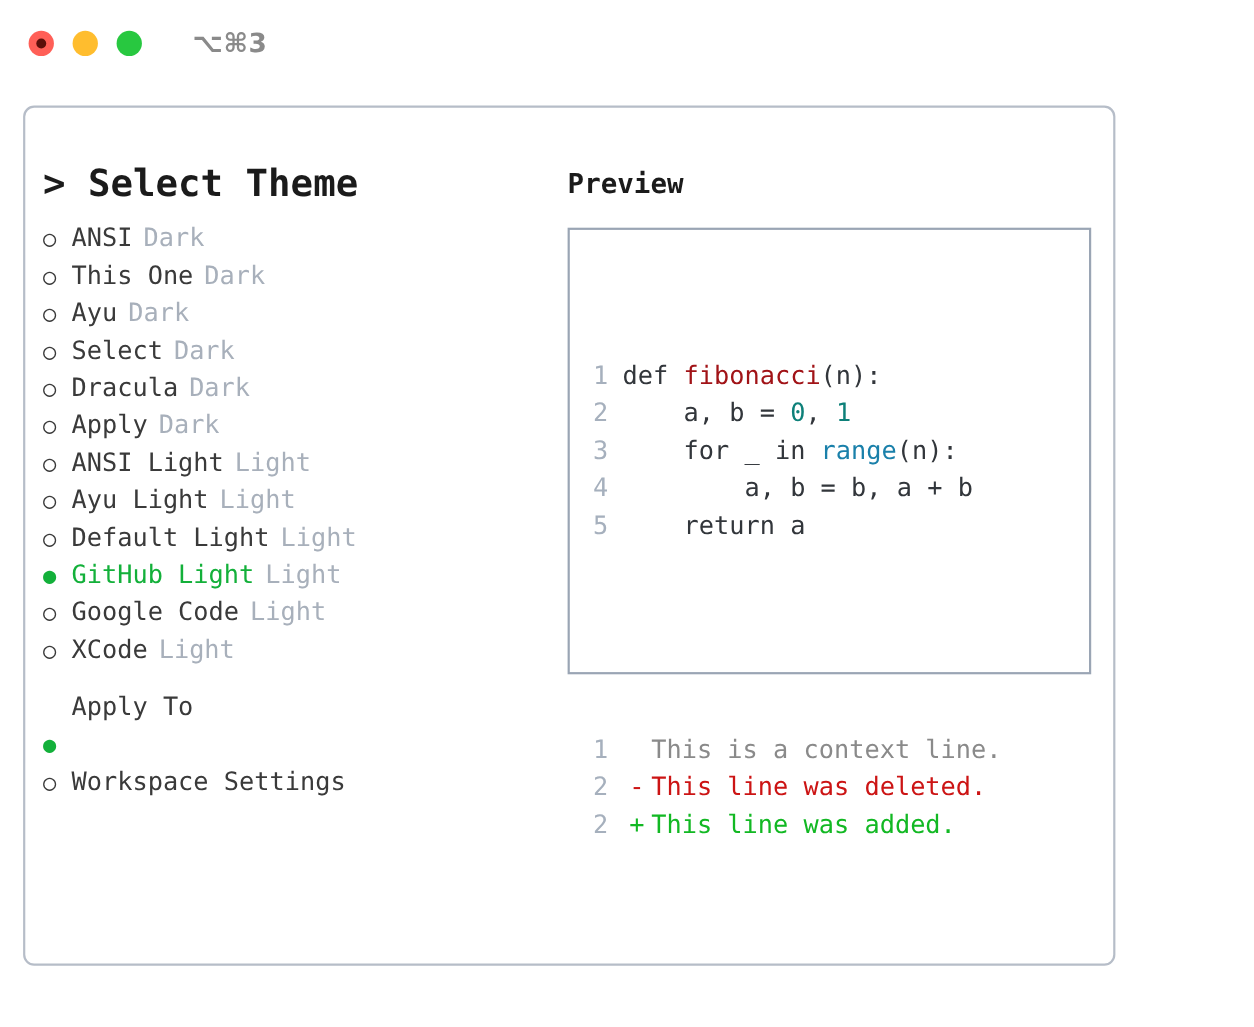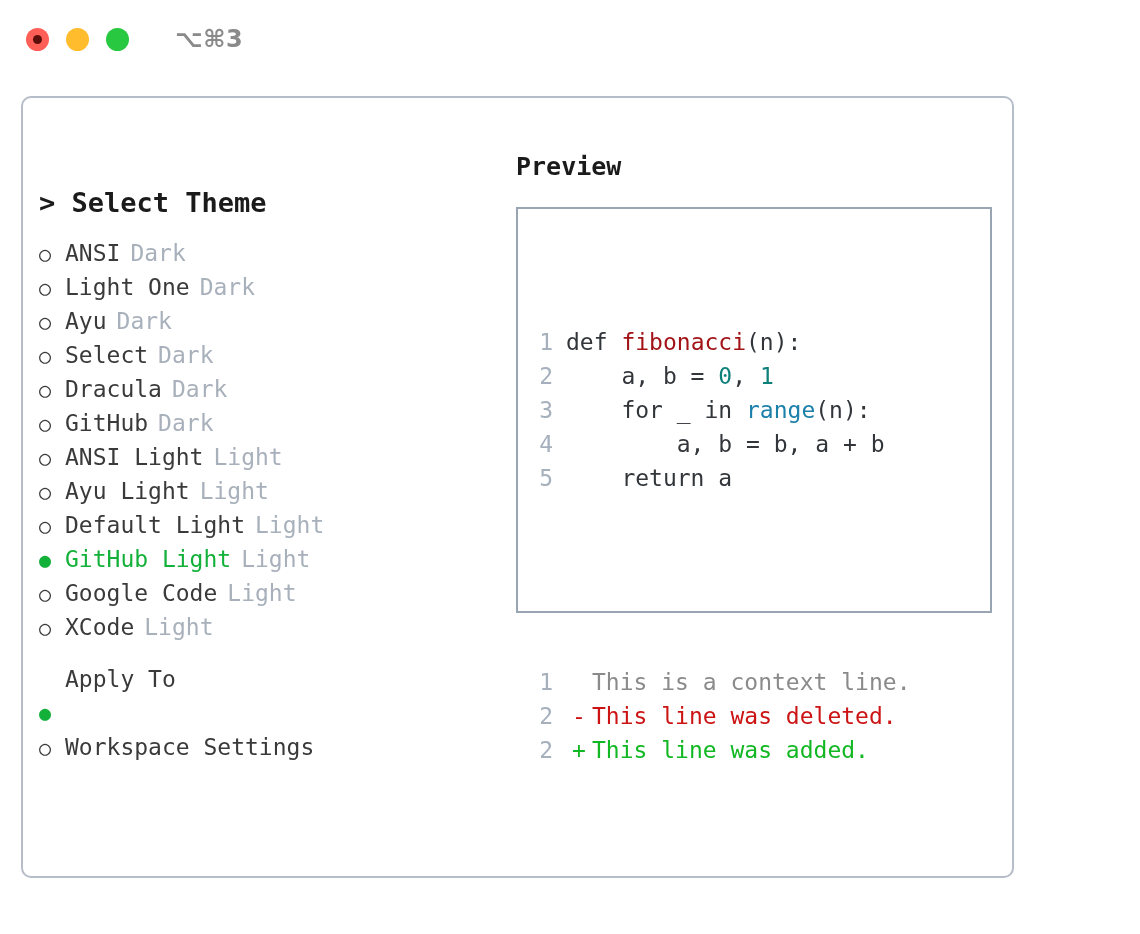--- a/index.html
+++ b/index.html
@@ -89,26 +89,25 @@
 
   
   .left-col {
     position: absolute;
     left: 16px;
     top: 52px;
     width: 460px;
   }
 
   .section-title {
-    font-size: 27px;
+    font-size: 34px;
     font-weight: 700;
     color: #1b1b1b;
     line-height: 34px;
     white-space: pre;
-    margin-top: 36px;
   }
   .section-title .caret { color: #1b1b1b; }
 
   .opt-list { margin: 0; padding: 0; list-style: none; }
 
   .opt {
     display: flex;
     align-items: baseline;
     line-height: 34px;
     height: 34px;
@@ -227,25 +226,25 @@
 
   <div class="panel">
     <div class="columns">
 
       <div class="left-col">
 
         <div class="section-title"><span class="caret">&gt;</span> <span>Select Theme</span></div>
 
         <ul class="opt-list" id="theme-list">
             <li class="opt"><span class="bullet">○</span><span class="opt-label">ANSI</span><span class="opt-kind">Dark</span></li>
-            <li class="opt"><span class="bullet">○</span><span class="opt-label">Light One</span><span class="opt-kind">Dark</span></li>
+            <li class="opt"><span class="bullet">○</span><span class="opt-label">This One</span><span class="opt-kind">Dark</span></li>
             <li class="opt"><span class="bullet">○</span><span class="opt-label">Ayu</span><span class="opt-kind">Dark</span></li>
             <li class="opt"><span class="bullet">○</span><span class="opt-label">Select</span><span class="opt-kind">Dark</span></li>
             <li class="opt"><span class="bullet">○</span><span class="opt-label">Dracula</span><span class="opt-kind">Dark</span></li>
-            <li class="opt"><span class="bullet">○</span><span class="opt-label">GitHub</span><span class="opt-kind">Dark</span></li>
+            <li class="opt"><span class="bullet">○</span><span class="opt-label">Apply</span><span class="opt-kind">Dark</span></li>
             <li class="opt"><span class="bullet">○</span><span class="opt-label">ANSI Light</span><span class="opt-kind">Light</span></li>
             <li class="opt"><span class="bullet">○</span><span class="opt-label">Ayu Light</span><span class="opt-kind">Light</span></li>
             <li class="opt"><span class="bullet">○</span><span class="opt-label">Default Light</span><span class="opt-kind">Light</span></li>
             <li class="opt selected"><span class="bullet">●</span><span class="opt-label">GitHub Light</span><span class="opt-kind">Light</span></li>
             <li class="opt"><span class="bullet">○</span><span class="opt-label">Google Code</span><span class="opt-kind">Light</span></li>
             <li class="opt"><span class="bullet">○</span><span class="opt-label">XCode</span><span class="opt-kind">Light</span></li>
           </ul>
 
         <div class="apply-head">Apply To</div>
 

